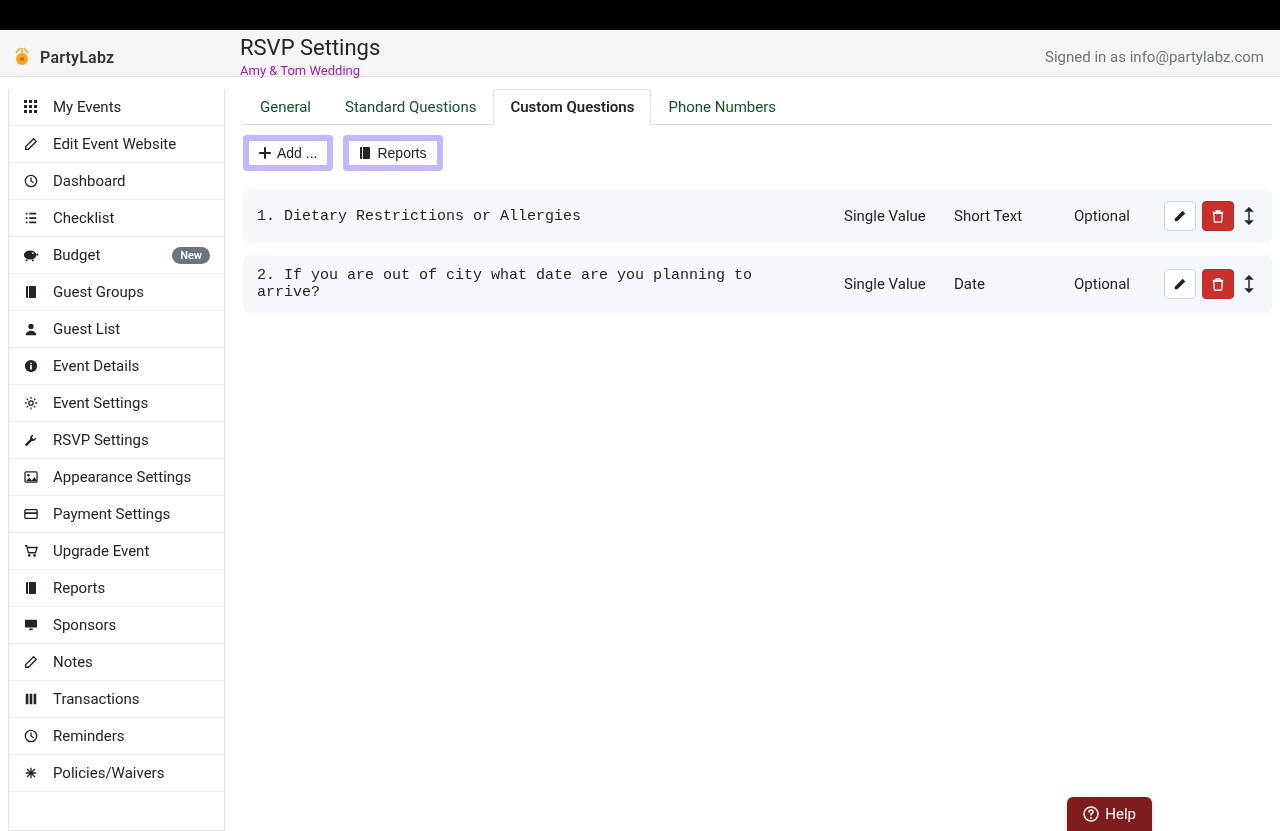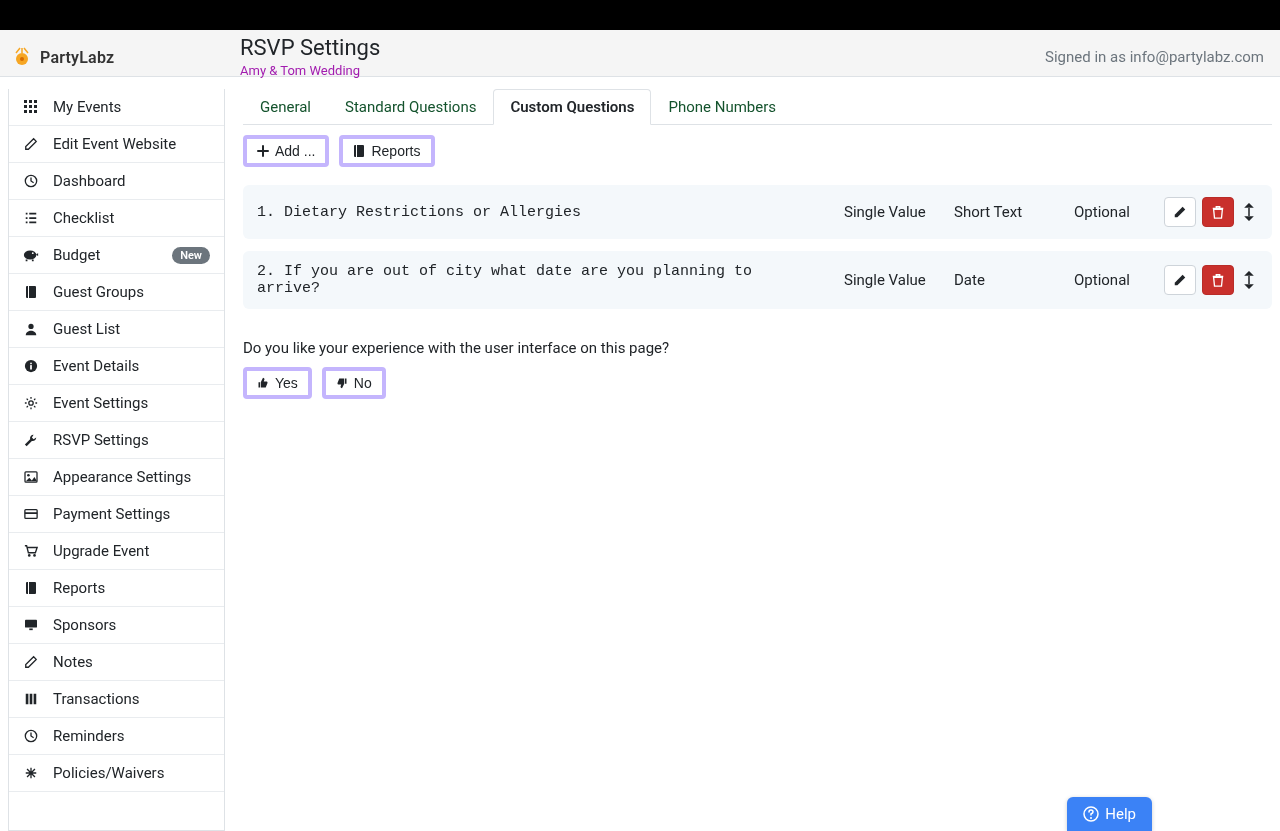--- a/index.html
+++ b/index.html
@@ -86,21 +86,21 @@
   .tab.active {
     color: #212529;
     font-weight: 600;
     background:#fff;
     border-color: #dee2e6 #dee2e6 #fff;
   }
 
   .toolbar { display:flex; gap:10px; margin: 10px 0 18px 0; align-items:center; }
   .btn {
     display:inline-flex; align-items:center; gap:6px;
-    border:4px solid #c4b5fd; background:#fff; color:#212529;
+    border:6px solid #c4b5fd; background:#fff; color:#212529;
     padding: 4px 10px; border-radius:4px; font-size:14px; cursor:pointer;
   }
   .btn .glyph { display:inline-flex; align-items:center; justify-content:center; }
 
   .qrow {
     background:#f4f8fb;
     border-radius:6px;
     padding: 12px 14px;
     display:flex;
     align-items:center;
@@ -123,21 +123,21 @@
   .drag-handle { cursor:grab; padding:0 4px; }
 
   .feedback { margin-top: 30px; }
   .feedback-q { font-size:15px; color:#212529; margin-bottom:10px; }
   .fb-btns { display:flex; gap:10px; }
 
   .help-fab {
     position:absolute;
     right: 128px;
     bottom: 0;
-    background:#3b82f6;
+    background:#7f1d1d;
     color:#fff;
     padding: 8px 16px;
     border-top-left-radius:6px;
     border-top-right-radius:6px;
     display:flex; align-items:center; gap:6px;
     font-size:15px;
     cursor:pointer;
     box-shadow: 0 1px 4px rgba(0,0,0,.2);
   }
   svg { display:block; }
@@ -427,41 +427,20 @@
                 </svg>
               </span>
             </button>
             <span class="drag-handle"><span><svg width="10" height="18" viewBox="0 0 10 18">
                   <path d="M5 1l3 3H2zM5 17l-3-3h6zM5 5v8" stroke="#212529" stroke-width="1.5" fill="#212529"></path>
                 </svg></span></span>
           </div>
         </div>
       </div>
 
-    <div class="feedback">
-      <div class="feedback-q">Do you like your experience with the user interface on this page?</div>
-      <div class="fb-btns">
-        <button class="btn">
-          <span class="glyph">
-            <svg width="12" height="12" viewBox="0 0 16 16">
-                <path d="M2 7h2v7H2zM5 14V7l3-6c1 0 2 1 2 2l-1 3h4c1 0 1 1 1 2l-2 5c0 1-1 1-1 1z" fill="#212529"></path>
-              </svg>
-          </span>
-          <span>Yes</span>
-        </button>
-        <button class="btn">
-          <span class="glyph">
-            <svg width="12" height="12" viewBox="0 0 16 16">
-                <path d="M14 9h-2V2h2zM11 2v7l-3 6c-1 0-2-1-2-2l1-3H3c-1 0-1-1-1-2l2-5c0-1 1-1 1-1z" fill="#212529"></path>
-              </svg>
-          </span>
-          <span>No</span>
-        </button>
-      </div>
-    </div>
   </main>
 </div>
 
 <div class="help-fab">
   <span>
     <svg width="16" height="16" viewBox="0 0 16 16">
         <circle cx="8" cy="8" r="7" fill="none" stroke="#fff" stroke-width="1.5"></circle>
         <path d="M6 6c0-1 1-2 2-2s2 1 2 2-1 1.5-2 2v1" stroke="#fff" stroke-width="1.5" fill="none" stroke-linecap="round"></path>
         <circle cx="8" cy="12" r="1" fill="#fff"></circle>
       </svg>

